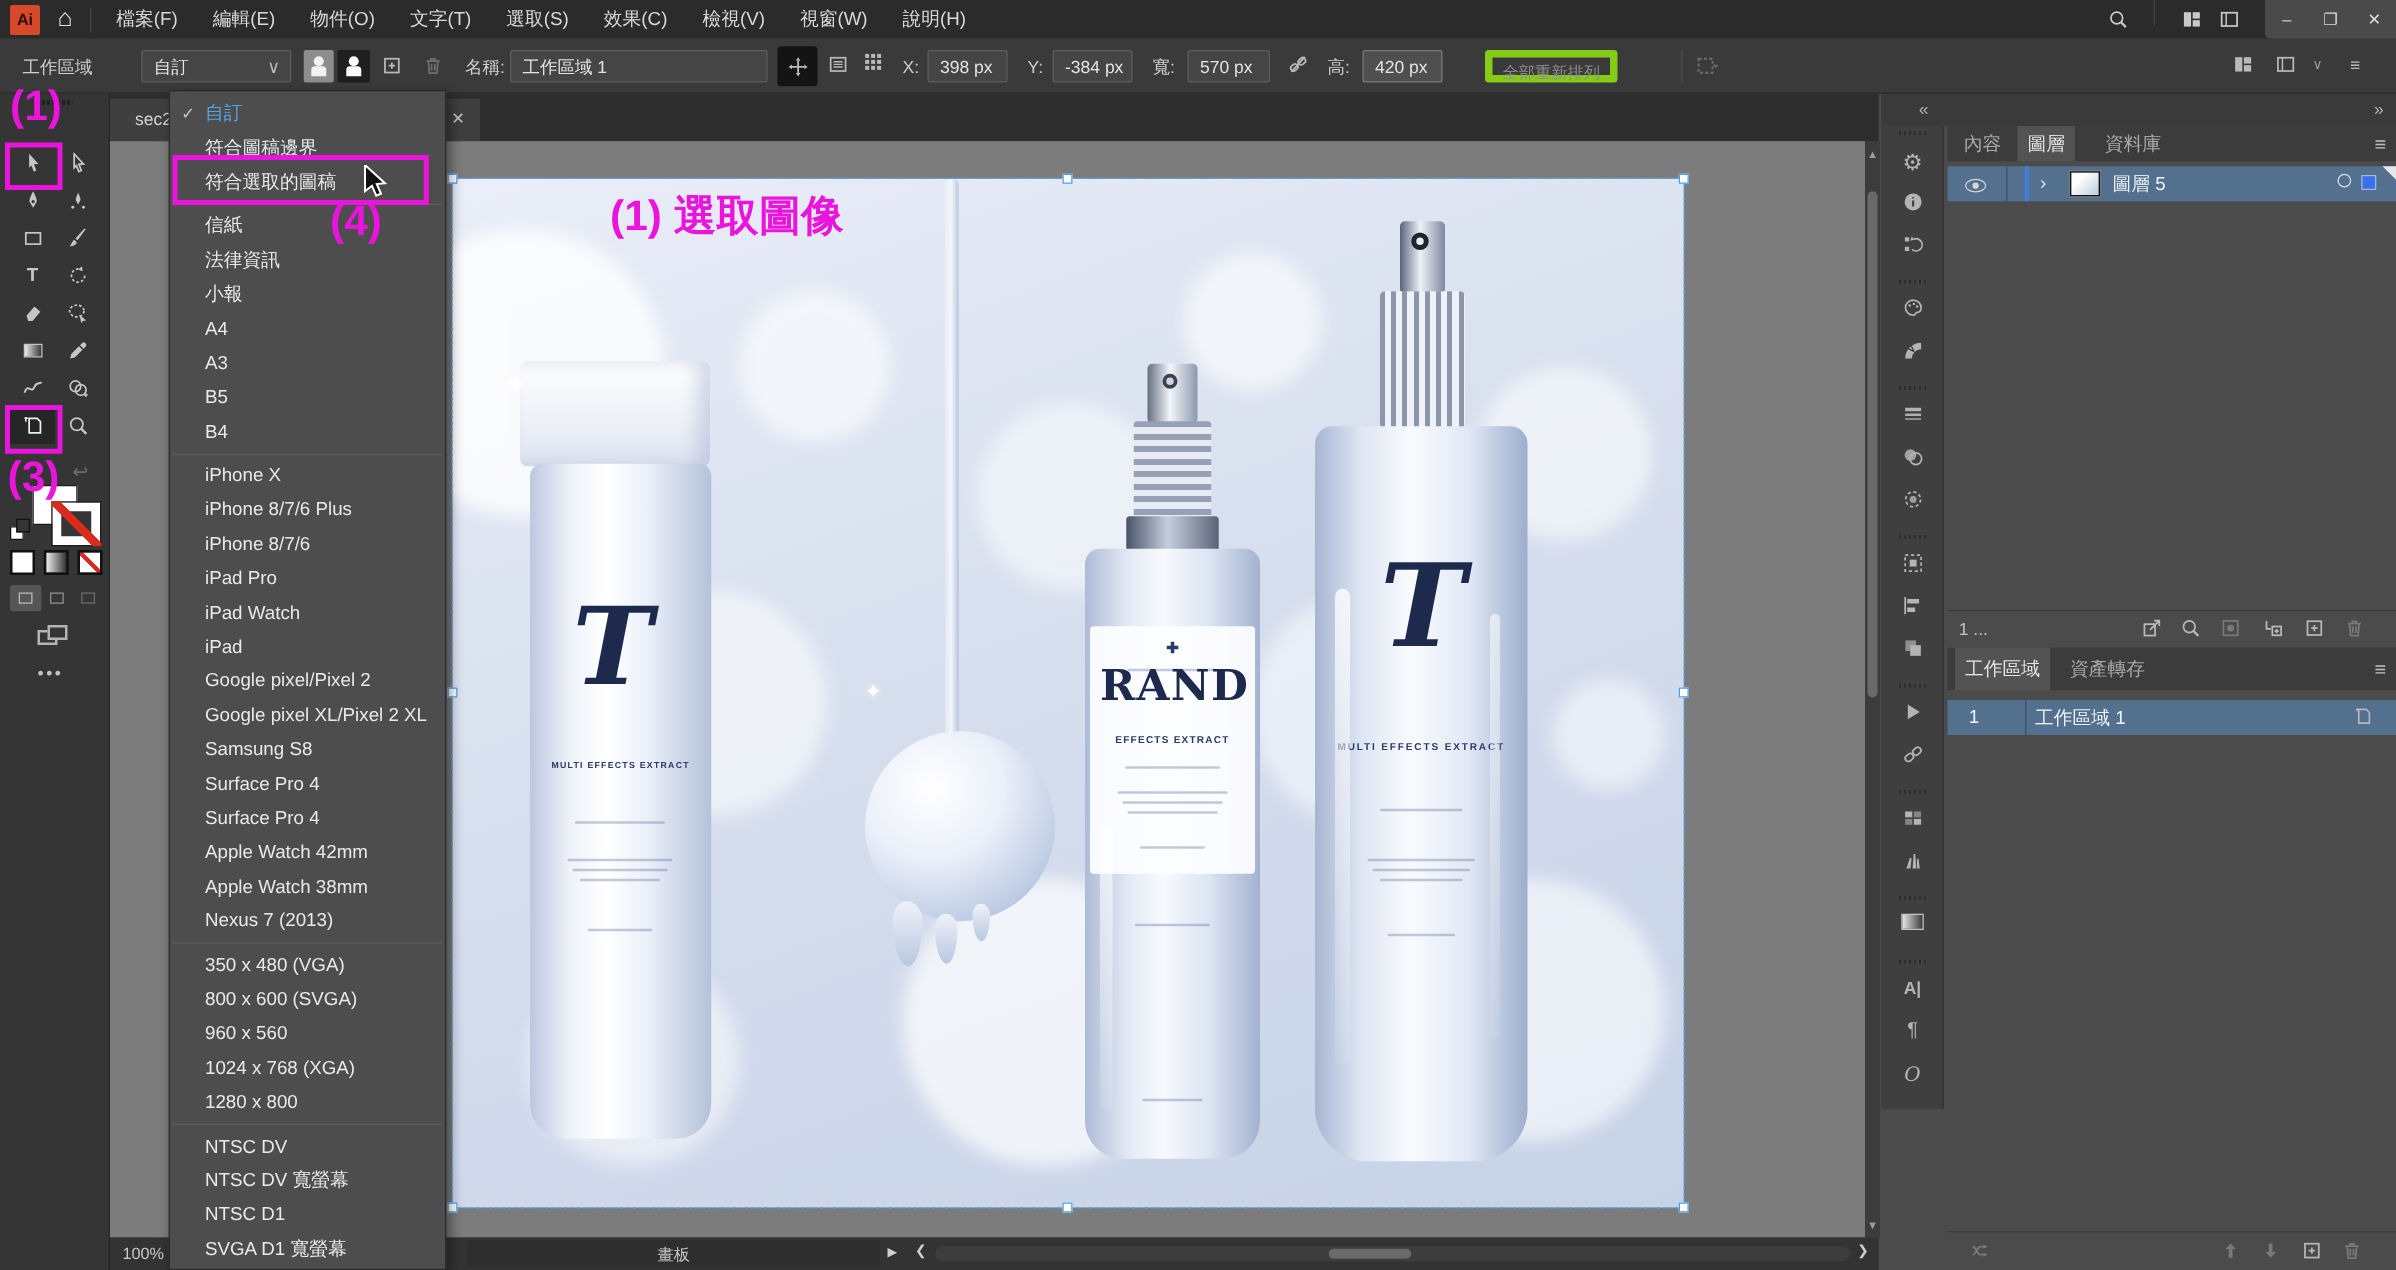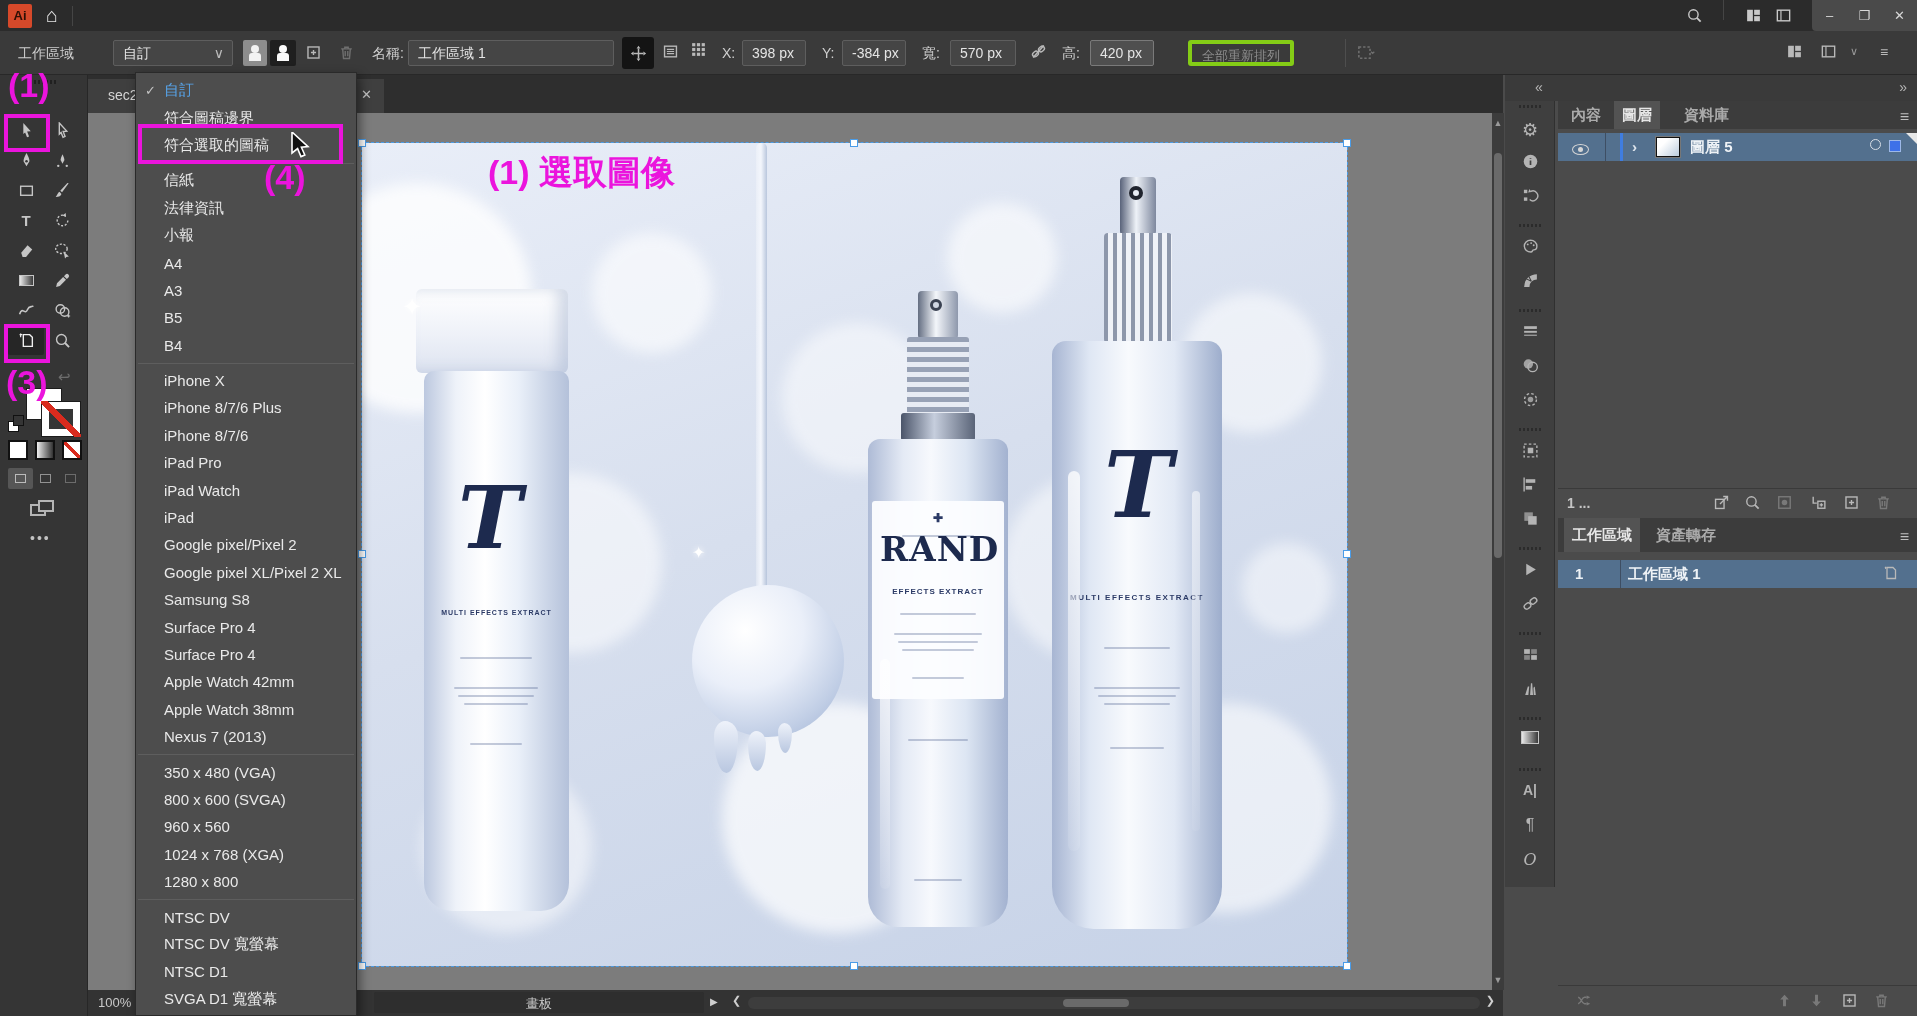--- a/index.html
+++ b/index.html
@@ -18,21 +18,21 @@
   #menubar-right { position:absolute; right:0; top:0; height:31px; display:flex; align-items:center; }
   .mbr-ico { width:30px; height:31px; display:flex; align-items:center; justify-content:center; color:#c9c9c9; }
   #win-controls { display:flex; height:31px; background:#4a4a4a; border-radius:0 0 0 4px; margin-left:14px;}
   .win-btn { width:35px; height:31px; display:flex; align-items:center; justify-content:center;
     color:#d9d9d9; font-size:13px; }
   #controlbar { position:absolute; left:0; top:31px; width:1917px; height:44px; background:#3a3a3a;
     border-bottom:1px solid #282828; color:#cfcfcf; font-size:14px; z-index:35; }
   .cb-label { position:absolute; top:14px; }
   .cb-field { position:absolute; top:9px; height:26px; background:#454545; border:1px solid #5e5e5e;
     border-radius:2px; color:#e4e4e4; font-size:14px; line-height:24px; padding-left:9px; }
-  .cb-btn { position:absolute; top:9px; height:26px; border:4px solid #84cc16; border-radius:3px;
+  .cb-btn { position:absolute; top:9px; height:26px; border:6px solid #84cc16; border-radius:3px;
     color:#8d8d8d; font-size:13px; text-align:center; line-height:24px; }
   .sel-chev { position:absolute; right:8px; top:0; color:#bbb; }
   .ico { display:inline-flex; align-items:center; justify-content:center; color:#b9b9b9; }
   .ico svg { display:block; }
   .dim { opacity:.42; }
   
   #toolbar { position:absolute; left:0; top:75px; width:88px; height:941px; background:#353535;
     border-right:1px solid #272727; z-index:30; }
   .tbar-handle { position:absolute; left:30px; top:5px; width:28px; height:4px;
     background:repeating-linear-gradient(90deg,#202020 0 2px,transparent 2px 4px); }
@@ -136,21 +136,21 @@
     border-radius:6px; }
   #hthumb { position:absolute; left:315px; top:2px; width:66px; height:8px; background:#6a6a6a; border-radius:4px;}
   
   #dock-header { position:absolute; left:1505px; top:75px; width:412px; height:26px; background:#3a3a3a;
     color:#b5b5b5; z-index:20; }
   #icon-strip { position:absolute; left:1505px; top:101px; width:50px; height:786px; background:#3f3f3f;
     border-right:1px solid #303030; z-index:20; }
   .strip-ico { position:absolute; left:0; width:50px; display:flex; justify-content:center; color:#b4b4b4; }
   .strip-handle { position:absolute; left:14px; width:22px; height:3px;
     background:repeating-linear-gradient(90deg,#2b2b2b 0 2px,transparent 2px 4px); }
-  #dock { position:absolute; left:1558px; top:101px; width:359px; height:915px; background:#4b4b4b; z-index:20;font-weight:bold;}
+  #dock { position:absolute; left:1558px; top:101px; width:359px; height:915px; background:#4b4b4b; z-index:20;}
   .ptabs { position:absolute; left:0; width:359px; height:28px; background:#3c3c3c; }
   .ptab { position:absolute; top:0; height:28px; display:flex; align-items:center; justify-content:center;
     color:#aaaaaa; font-size:15px; padding:0 8px; }
   .ptab.on { background:#535353; color:#e6e6e6; }
   .pmenu { position:absolute; right:8px; top:7px; color:#c0c0c0; }
   .sel-row { position:absolute; left:0; width:359px; height:28px; background:#53708e; color:#eef2f6;
     font-size:15px; }
   .row-div { position:absolute; top:0; width:1px; height:28px; background:#3e4e63; }
   .bottom-bar { position:absolute; left:0; width:359px; height:28px; background:#4b4b4b;
     border-top:1px solid #3a3a3a; color:#c5c5c5; }
@@ -165,20 +165,31 @@
   
   #cursor { position:absolute; z-index:95; }
 </style>
 </head>
 <body>
 
 <div id="menubar">
   <div id="ai-logo">Ai</div>
   <div id="home-icon">⌂</div>
   <div class="mb-sep"></div>
+  <div id="menu-items">
+      <div class="menu-item">檔案(F)</div>
+      <div class="menu-item">編輯(E)</div>
+      <div class="menu-item">物件(O)</div>
+      <div class="menu-item">文字(T)</div>
+      <div class="menu-item">選取(S)</div>
+      <div class="menu-item">效果(C)</div>
+      <div class="menu-item">檢視(V)</div>
+      <div class="menu-item">視窗(W)</div>
+      <div class="menu-item">說明(H)</div>
+    </div>
   <div id="menubar-right">
     <div id="mbr-icons" style="display:flex;">
         <div class="mbr-ico">
           <svg width="17" height="17" viewBox="0 0 16 16" fill="none" stroke="currentColor" stroke-width="1.3">
             <circle cx="7" cy="7" r="4.4"></circle>
             <path d="M10.2 10.2 L13.8 13.8" stroke-width="1.7"></path>
           </svg>
         </div>
         <div class="mb-sep"></div>
         <div class="mbr-ico">

